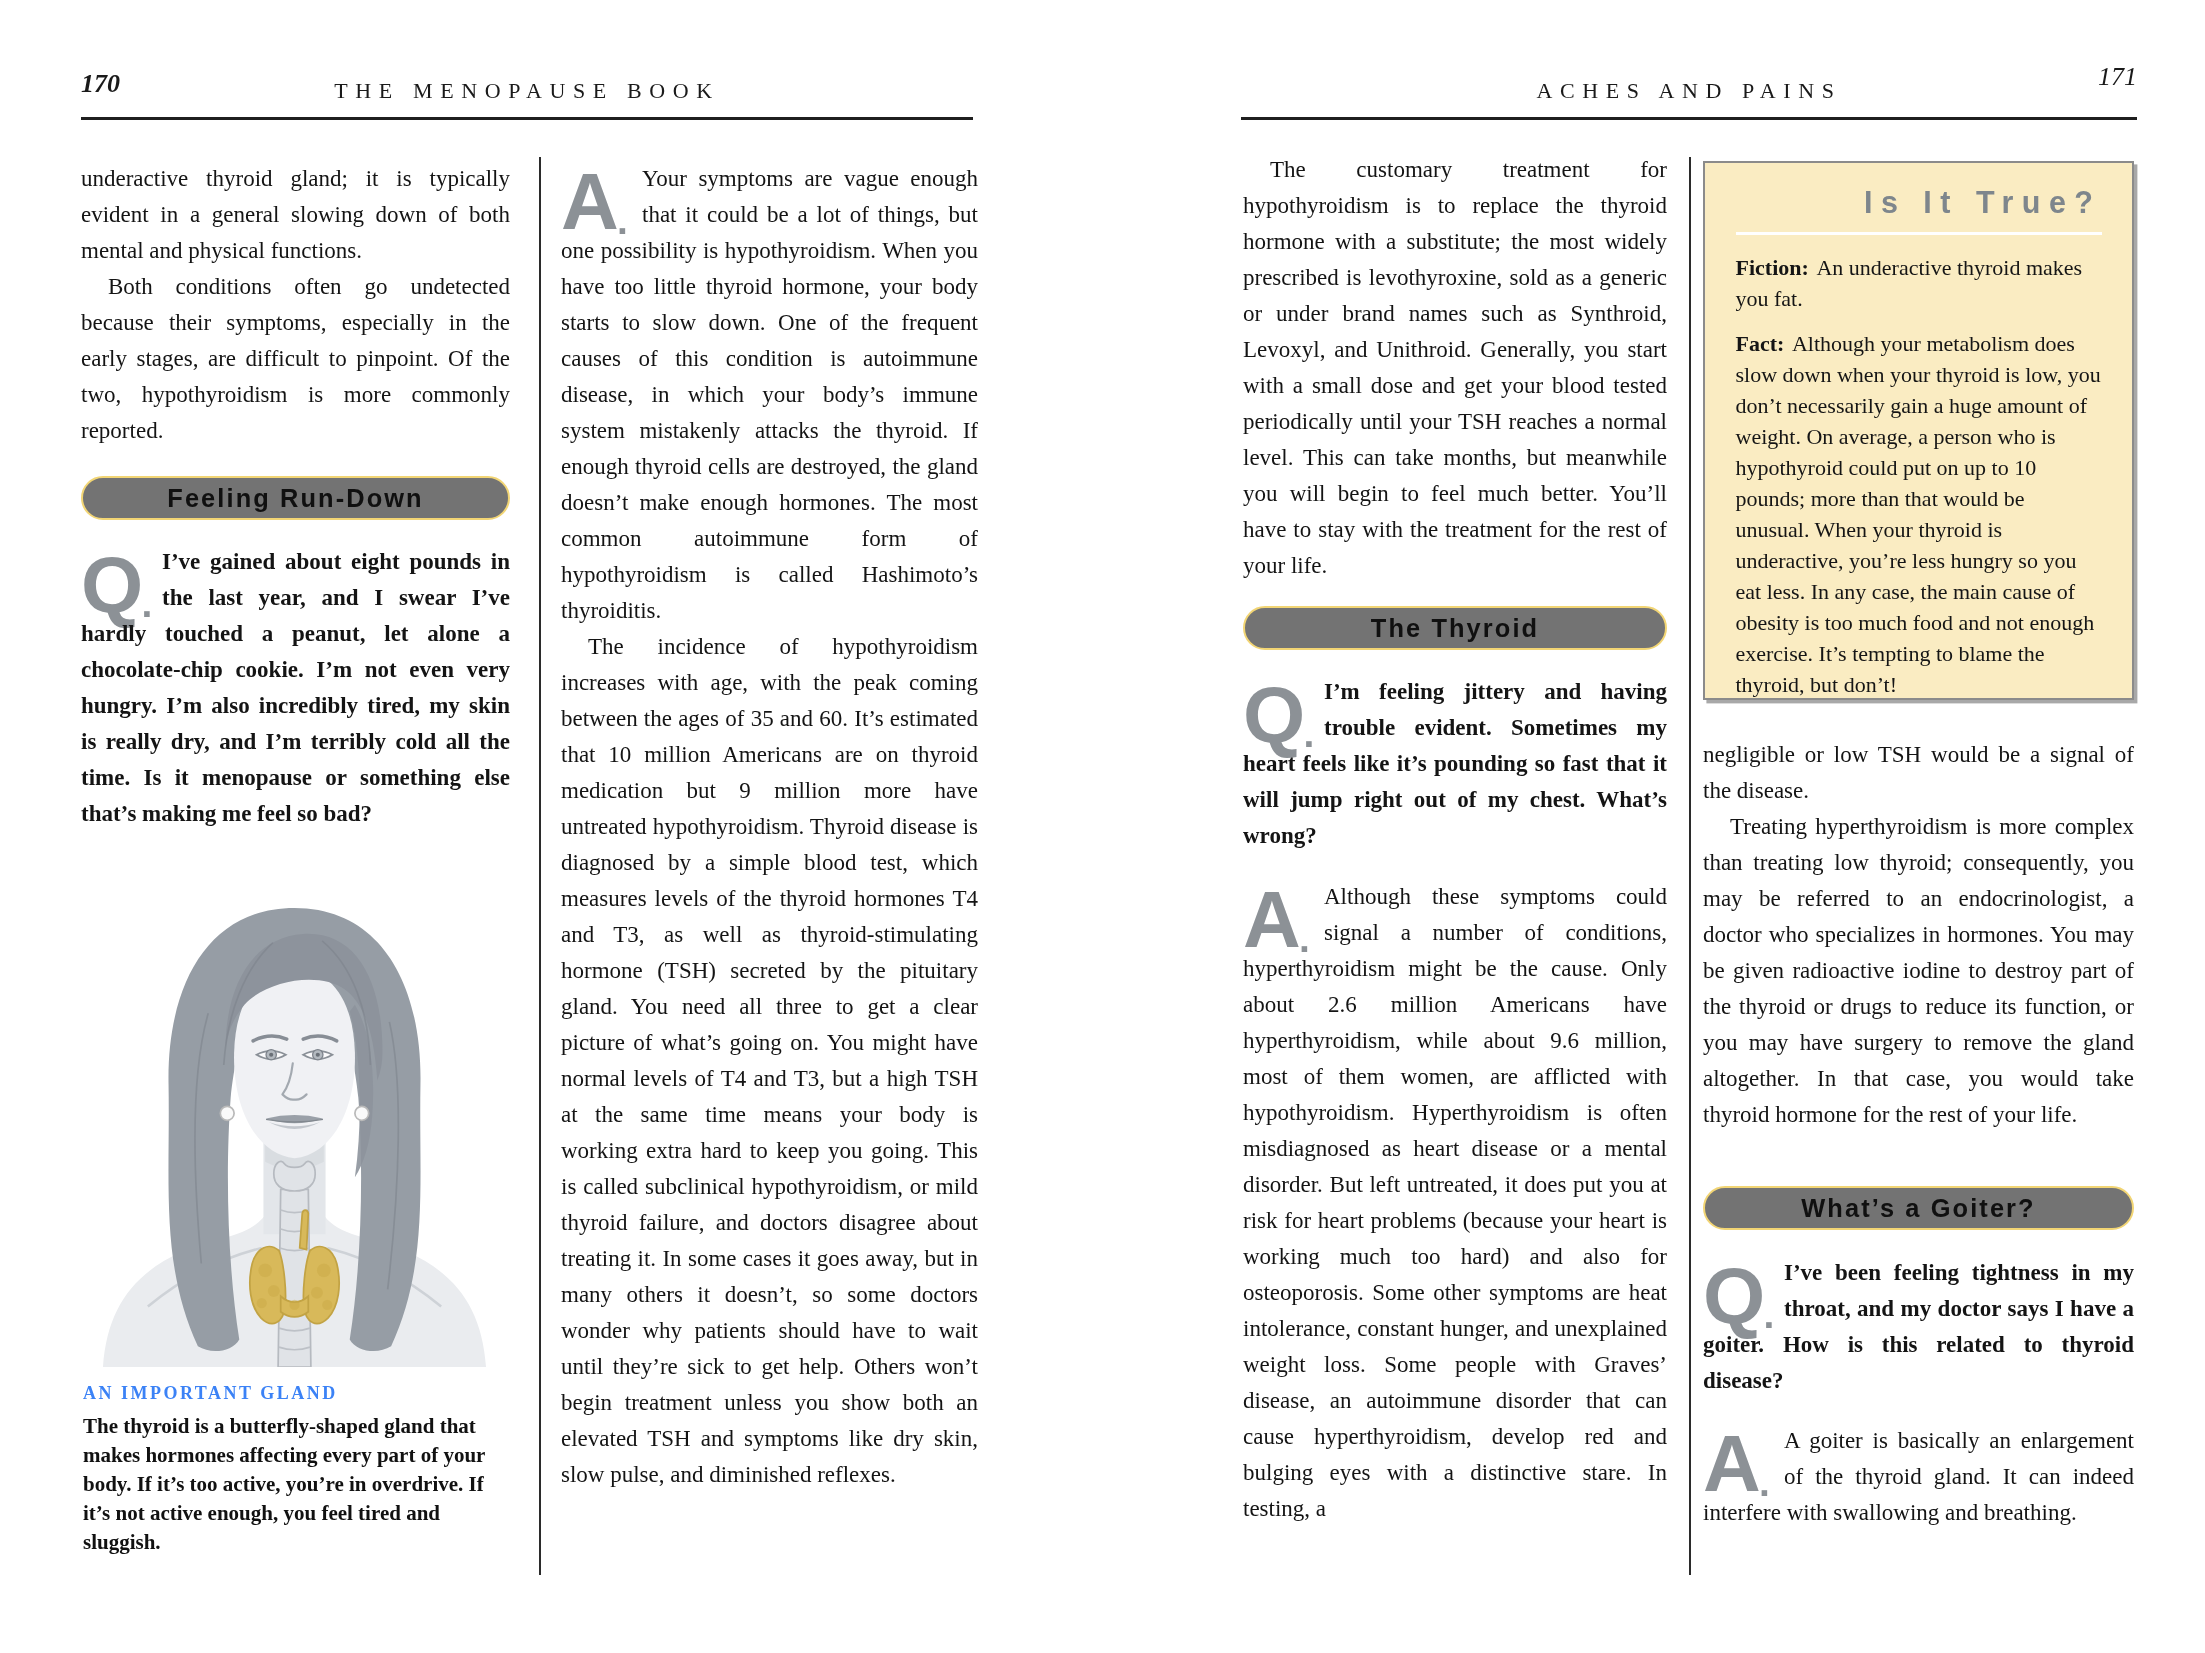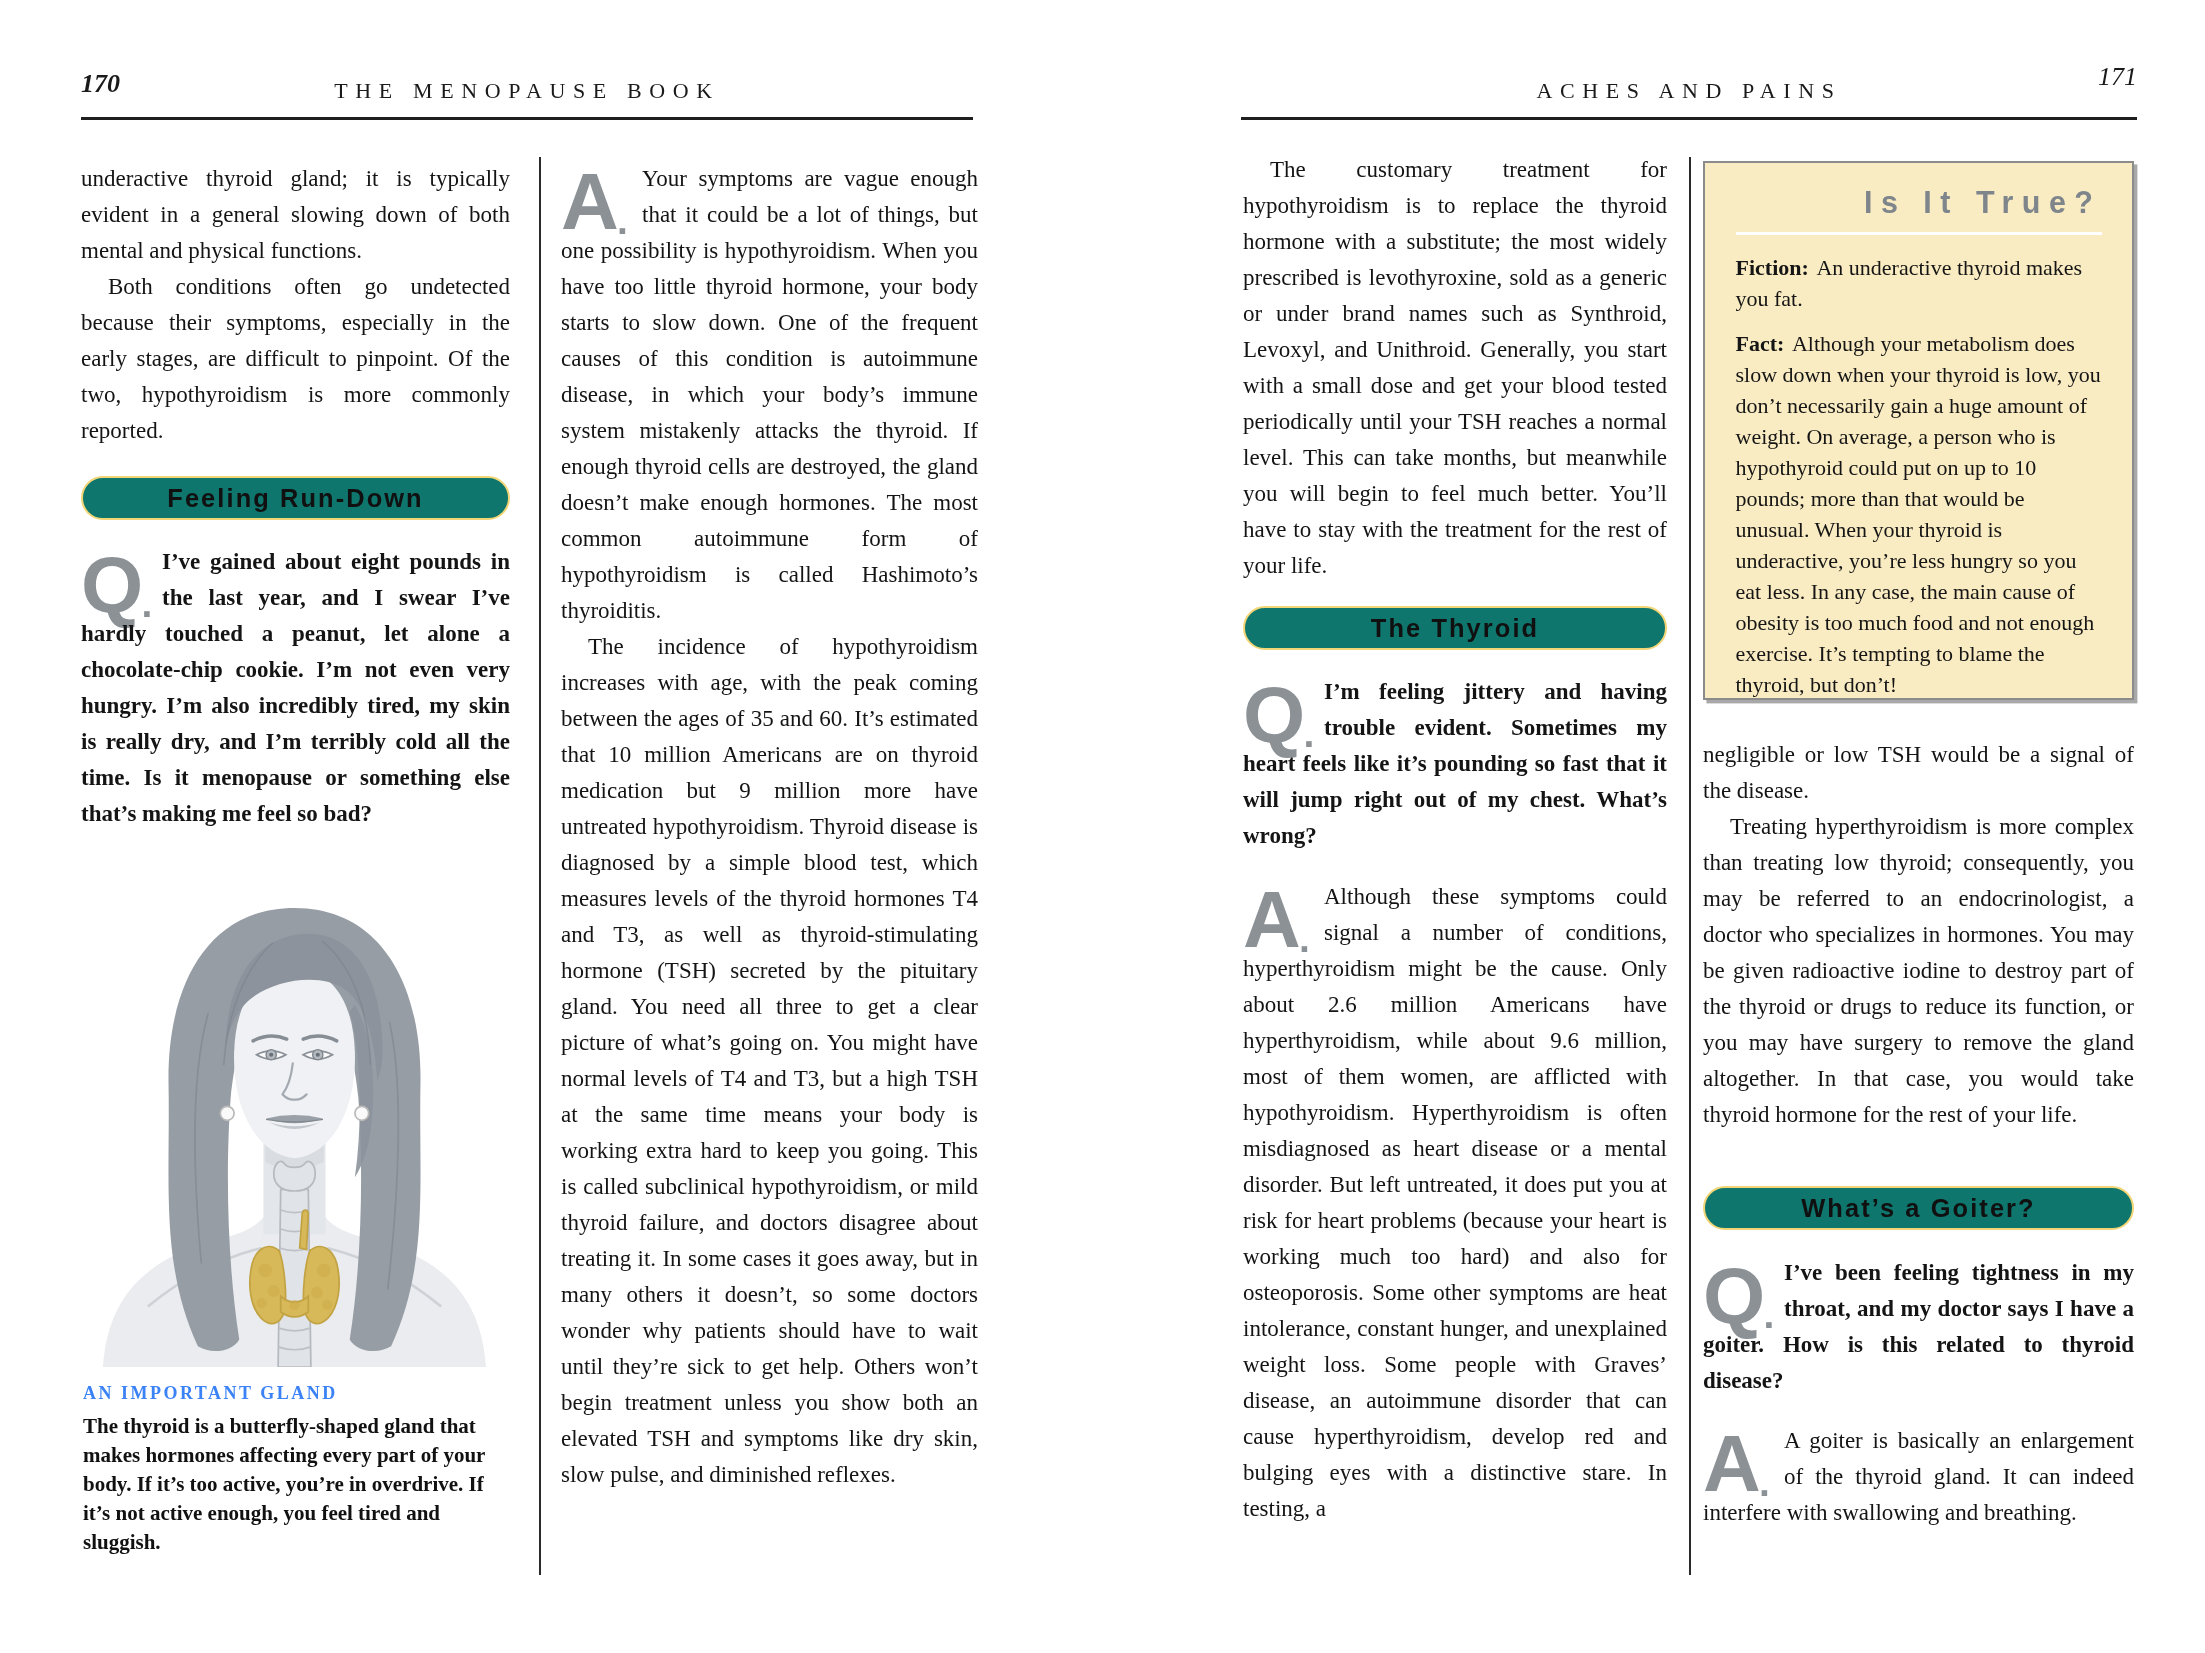--- a/index.html
+++ b/index.html
@@ -12,21 +12,21 @@
   .h-rule{position:absolute;height:2.5px;background:#1f1f1f;}
   .v-rule{position:absolute;width:1.7px;background:#2b2b2b;}
 
   
   .col{position:absolute;}
   .body-text{font-size:23px;line-height:36px;text-align:justify;}
   .body-text p{margin:0;}
   .indent{text-indent:27px;}
 
   
-  .pill{box-sizing:border-box;height:44px;border:2.5px solid #F2D574;background:#0f766e;border-radius:24px;
+  .pill{box-sizing:border-box;height:44px;border:2.5px solid #F2D574;background:#737373;border-radius:24px;
         display:flex;align-items:center;justify-content:center;
         font-family:"Liberation Sans",sans-serif;font-weight:700;font-size:25.4px;letter-spacing:2.1px;color:#101010;
         text-align:center;text-indent:0;}
 
   
   .qa{position:relative;}
   .qa::after{content:"";display:block;clear:both;}
   .qa-badge{float:left;width:81px;height:71px;display:flex;align-items:flex-end;
             font-family:"Liberation Sans",sans-serif;font-weight:700;color:#8C9196;}
   .qa-big{font-size:80px;line-height:61px;letter-spacing:-2.5px;}

